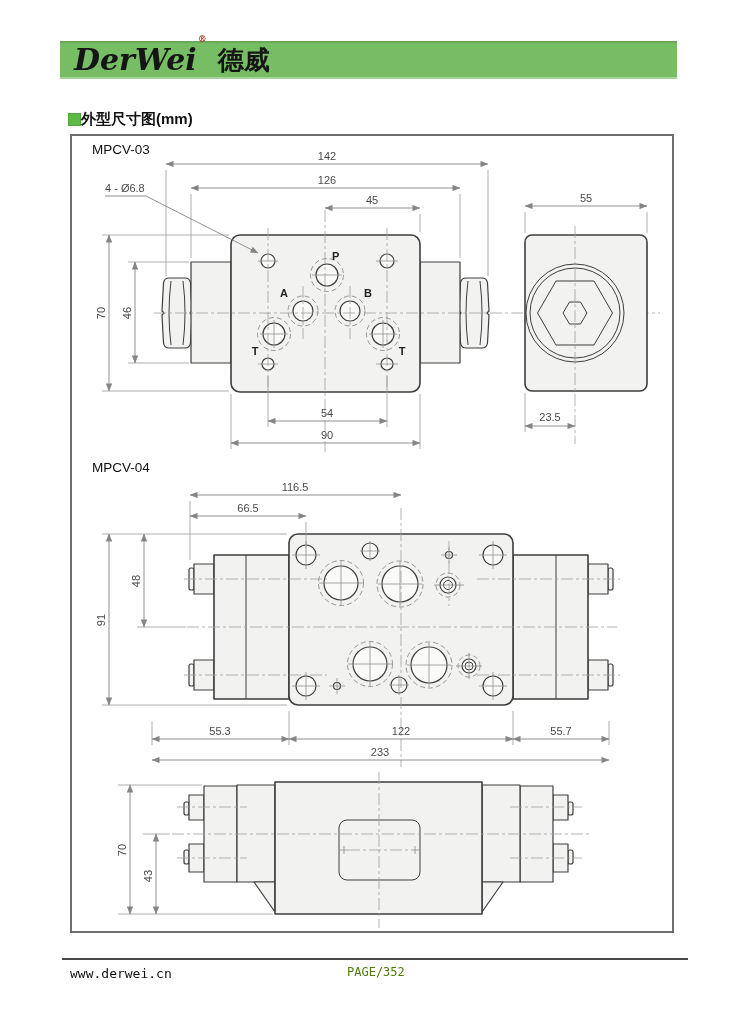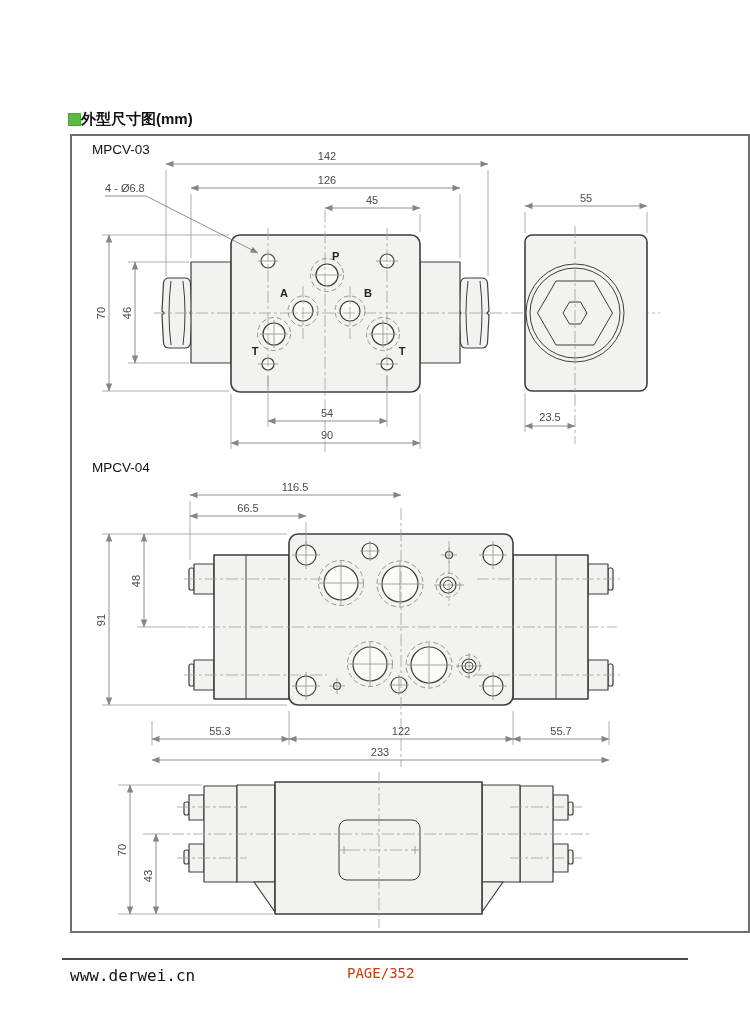--- a/index.html
+++ b/index.html
@@ -12,48 +12,52 @@
   .logo-latin{font-family:"DejaVu Serif","Liberation Serif",serif;font-style:italic;font-weight:bold;
               font-size:30px;color:#151515;line-height:1;}
   .logo-reg{font-size:9px;color:#a33c2e;vertical-align:top;position:relative;top:-10px;left:1px;}
   .logo-cn{font-family:"DejaVu Serif","Liberation Serif",serif;font-weight:700;font-size:26px;
            color:#151515;margin-left:12px;line-height:1;}
   
   .section-head{position:absolute;left:68px;top:110px;display:flex;align-items:center;}
   .bullet{width:13px;height:13px;background:#5cb944;border:1px solid #4ea53a;box-sizing:border-box;}
   .section-title{font-size:15px;font-weight:bold;color:#111;}
   
-  .frame{position:absolute;left:70px;top:134px;width:680px;height:799px;box-sizing:border-box;
+  .frame{position:absolute;left:70px;top:134px;width:604px;height:799px;box-sizing:border-box;
          border:2px solid #6e6e6e;background:#fff;}
   .frame svg{position:absolute;left:0;top:0;}
   
   .footer-line{position:absolute;left:62px;top:958px;width:626px;height:2px;background:#4a4a4a;}
   .footer-url{position:absolute;left:70px;top:966px;font-family:"DejaVu Sans Mono","Liberation Mono",monospace;
-              font-size:16px;color:#111;}
+              font-size:13px;color:#111;}
   .footer-page{position:absolute;left:347px;top:965px;font-family:"DejaVu Sans Mono","Liberation Mono",monospace;
-               font-size:14px;color:#c2410c;}
+               font-size:12px;color:#4d7c0f;}
   
   .outline{stroke:#3f3e3c;stroke-width:1.6;fill:#f2f2f0;stroke-linejoin:round;}
   .outline2{stroke:#3f3e3c;stroke-width:1.2;fill:#f2f2f0;stroke-linejoin:round;}
   .thin{stroke:#3f3e3c;stroke-width:1;fill:none;}
   .hole{stroke:#3f3e3c;stroke-width:1.2;fill:#fafaf8;}
   .dashc{stroke:#8a8a8a;stroke-width:.9;fill:none;stroke-dasharray:5 3;}
   .cl{stroke:#a0a09e;stroke-width:.8;fill:none;stroke-dasharray:12 3 3 3;}
   .tick{stroke:#8f8f8d;stroke-width:.8;fill:none;}
   .dim{stroke:#858585;stroke-width:.9;fill:none;}
   .ext{stroke:#9a9a9a;stroke-width:.8;fill:none;}
   .dimtext{fill:#4a4a4a;font-size:11px;font-family:"Liberation Sans","DejaVu Sans",sans-serif;}
   .portlabel{fill:#222;font-size:11px;font-weight:bold;font-family:"Liberation Sans","DejaVu Sans",sans-serif;}
   .dwglabel{fill:#111;font-size:13.5px;font-family:"Liberation Sans","DejaVu Sans",sans-serif;}
 </style>
 </head>
 <body>
 
 <div class="page">
 
+  <div class="banner">
+    <span class="logo-latin"><span>DerWei</span><span class="logo-reg">®</span></span>
+    <span class="logo-cn">德威</span>
+  </div>
 
   <div class="section-head">
     <span class="bullet"></span>
     <span class="section-title">外型尺寸图(mm)</span>
   </div>
 
   <div class="frame">
     <svg width="600" height="795" viewBox="0 0 600 795">
       <defs>
         <marker id="ar" viewBox="0 0 10 8" refX="9.5" refY="4" markerWidth="9" markerHeight="7" orient="auto-start-reverse">

